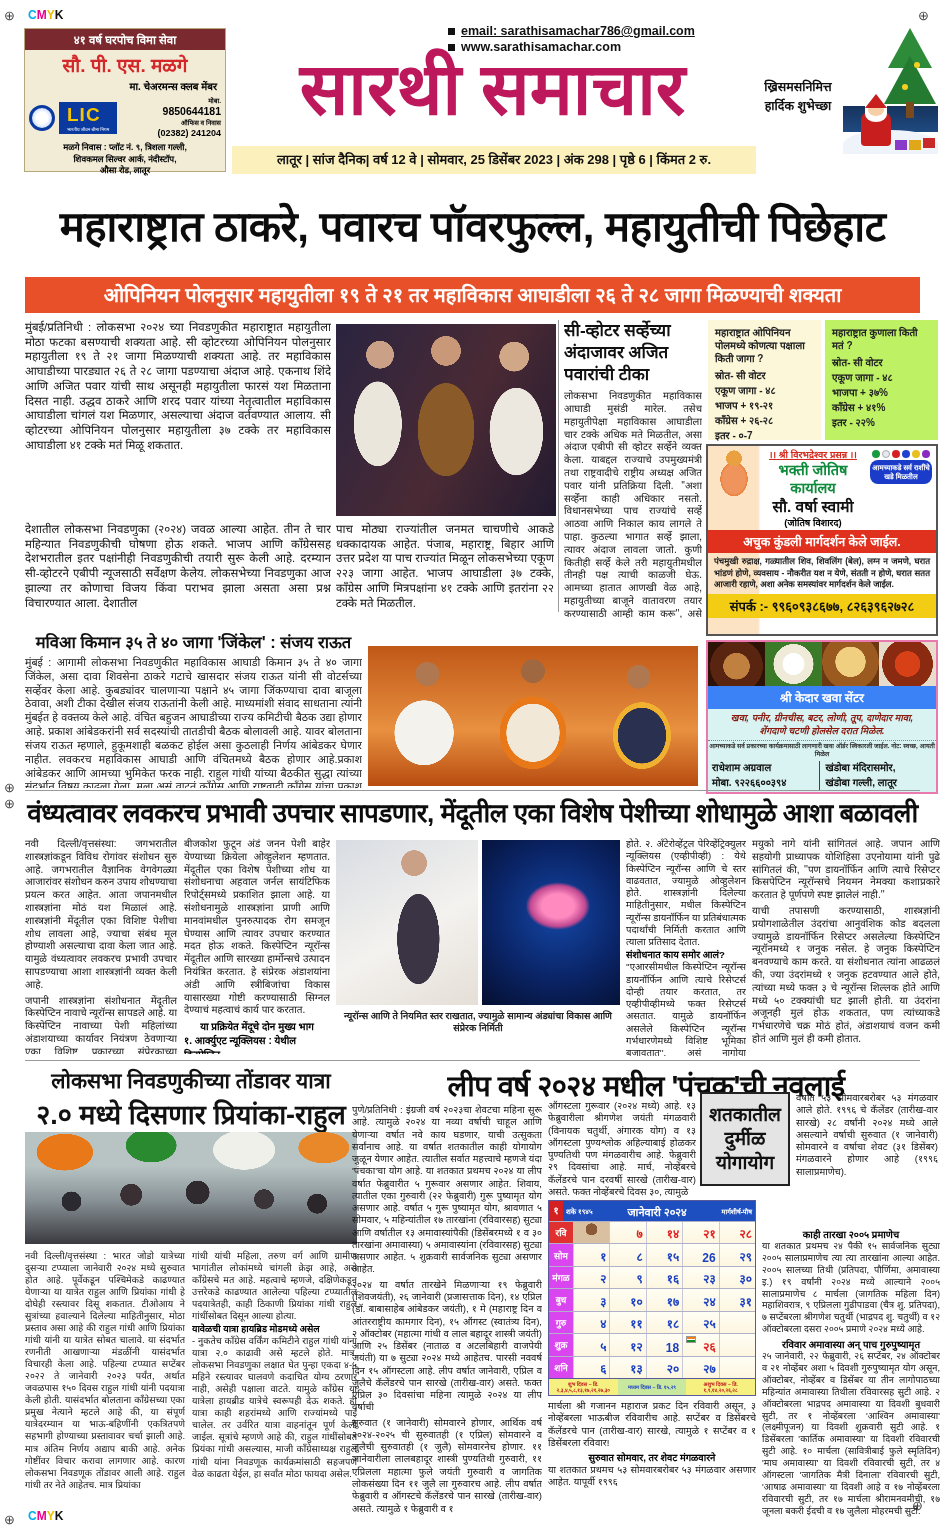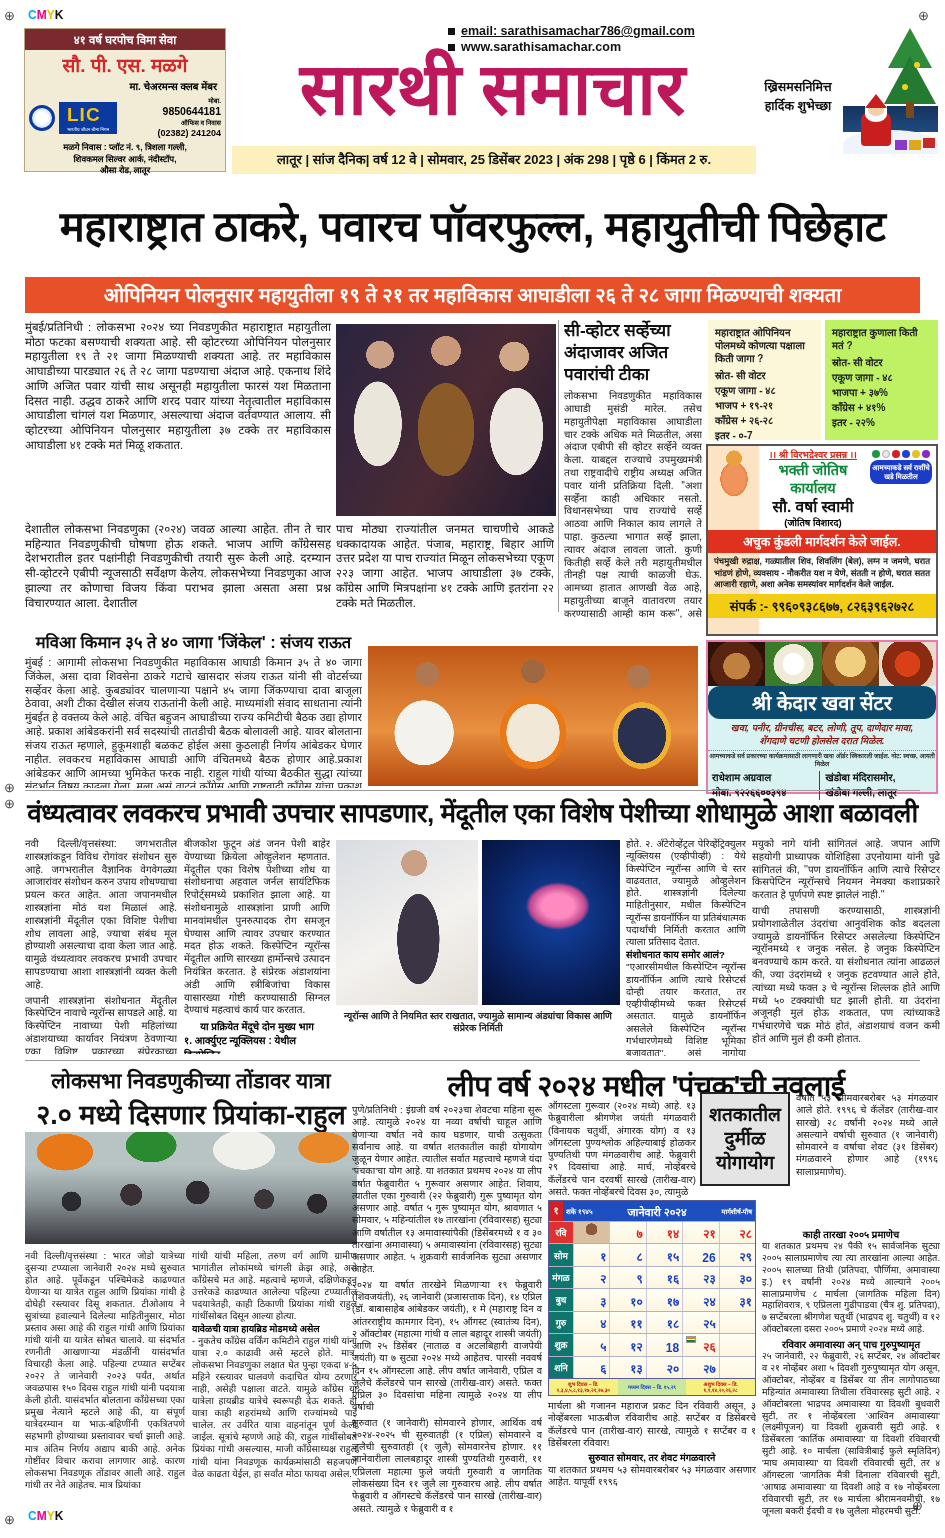--- a/index.html
+++ b/index.html
@@ -107,36 +107,36 @@
   .astro-body { font-size:8.5px; font-weight:bold; text-align:justify; padding:3px 6px; line-height:1.35; color:#222; }
   .astro-contact { background:#f2cd13; color:#111; font-weight:900; text-align:center; font-size:13px; padding:3px 0; }
   
   .khawa { position:absolute; border:2px solid #e87ab0; background:#d8f3f1; }
   .kfoods { display:flex; height:44px; }
   .kfoods i { flex:1; display:block; }
   .kf1 { background:radial-gradient(circle at 50% 55%, #c08040 0 35%, #5a2510 36% 70%, #2e1206 71%); }
   .kf2 { background:radial-gradient(circle at 50% 50%, #fff 0 30%, #f0ead8 31% 55%, #3a7a28 56%); }
   .kf3 { background:radial-gradient(circle at 50% 45%, #f0d080 0 40%, #9a5a20 41% 75%, #6a3812 76%); }
   .kf4 { background:radial-gradient(circle at 50% 50%, #d84018 0 35%, #8a2a10 36% 70%, #e8ddcc 71%); }
-  .ktitle { background:#0c4a6e; color:#fff; font-weight:900; text-align:center; font-size:20px; padding:3px 0;border-radius:12px; }
+  .ktitle { background:#3b82f6; color:#fff; font-weight:900; text-align:center; font-size:12px; padding:3px 0; }
   .kitems { color:#8a1a10; font-size:9.5px; font-weight:900; text-align:center; font-style:italic; line-height:1.4; padding-top:2px; }
   .knote { font-size:6.3px; font-weight:bold; text-align:center; color:#333; line-height:1.4; border-top:1px dotted #c06090; margin-top:2px; padding-top:1px; }
   .kcontact { display:flex; font-size:10px; font-weight:900; color:#111; padding:2px 4px; }
   .kcontact > div { flex:1; line-height:1.45; }
   .kc-right { border-left:1.5px solid #444; padding-left:6px; }
   
   .cal { position:absolute; border:1.5px solid #5a5a9a; background:#fffdf0; display:flex; flex-direction:column; }
   .cal-header { display:flex; align-items:center; background:#1e4fc0; color:#fff; height:20px; font-weight:bold; }
   .cal-badge { background:#d42020; color:#fff; width:14px; text-align:center; font-size:10px; height:100%; line-height:20px; flex:none; }
   .cal-saka { font-size:7px; padding:0 3px; flex:none; }
   .cal-title { font-size:11px; flex:1; text-align:center; }
   .cal-month { font-size:6.5px; padding:0 3px; flex:none; }
   .cal-grid { flex:1; display:flex; flex-direction:column; }
   .cal-row { flex:1; display:flex; border-top:1px solid #b0b0c8; }
-  .cal-dayname { width:24px; flex:none; background:#0f766e; color:#fff; font-size:9px; font-weight:bold; display:flex; align-items:center; justify-content:center; }
+  .cal-dayname { width:24px; flex:none; background:#d946ef; color:#fff; font-size:9px; font-weight:bold; display:flex; align-items:center; justify-content:center; }
   .cal-dayname.sun { background:#e03030; }
   .cal-cell { flex:1; border-left:1px solid #c8c8d8; position:relative; background:linear-gradient(#fffef4,#fdf6e0); }
   .cal-cell .num { position:absolute; right:3px; bottom:1px; font-size:12px; font-weight:900; color:#1a3fc0; }
   .cal-cell .num.red { color:#e02020; }
   .cal-cell.photo-cell { background:radial-gradient(circle 6px at 50% 35%, #8a5a38 0 98%, transparent), #d8c0a0; }
   .mini-flag { position:absolute; left:3px; top:2px; width:10px; height:7px; background:linear-gradient(#f08020 33%, #fff 33% 66%, #128a28 66%); border:0.5px solid #999; }
   .cal-footer { display:flex; height:17px; border-top:1px solid #5a5a9a; }
   .cal-footer div { flex:1; font-size:5.2px; font-weight:bold; display:flex; align-items:center; justify-content:center; text-align:center; line-height:1.2; }
   .cf1 { background:#f5f080; color:#c02020; } .cf2 { background:#c8e8a0; color:#1a3fc0; } .cf3 { background:#f5f080; color:#c02020; }
 </style>

